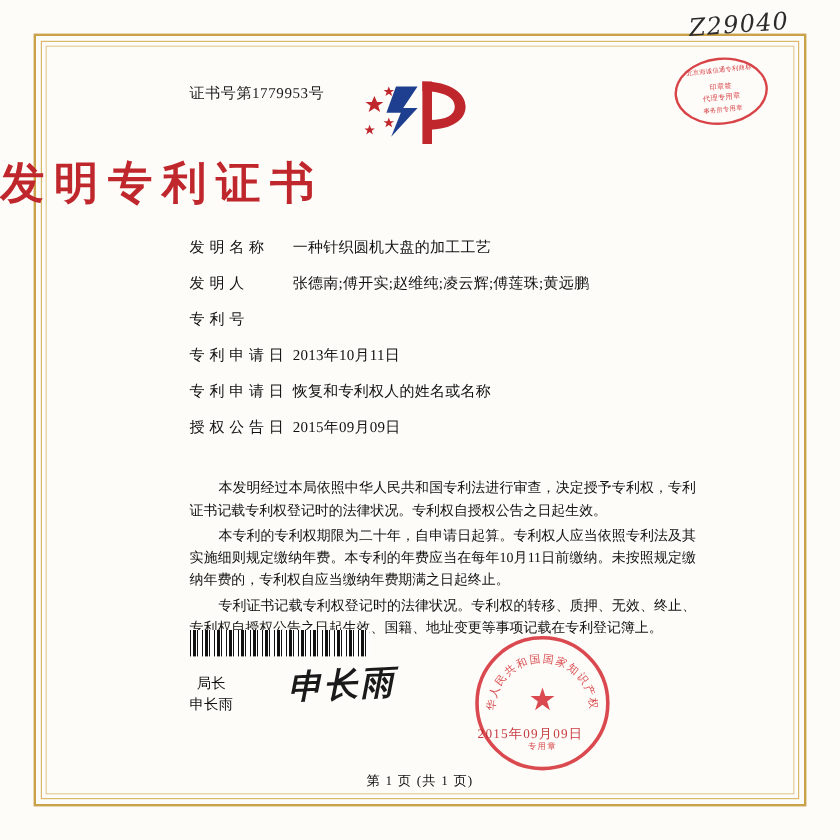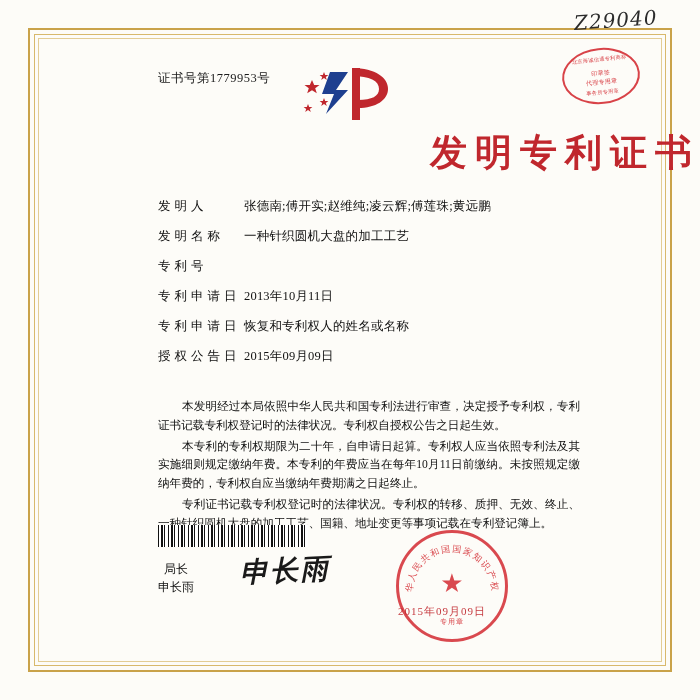--- a/index.html
+++ b/index.html
@@ -112,21 +112,21 @@
     margin: 0 auto;
     height: 62px;
   }
 
   
   .title {
     position: absolute;
     left: 0;
     right: 0;
     top: 128px;
-    text-align: right;
+    text-align: left;
     font-size: 37px;
     font-weight: bold;
     color: #c0272d;
     letter-spacing: 8px;
     font-family: "DejaVu Serif", serif;
   }
 
   
   .fields {
     position: absolute;
@@ -303,26 +303,26 @@
           <polygon points="18,42 19.2,45 22.4,45 19.8,46.9 20.8,50 18,48.1 15.2,50 16.2,46.9 13.6,45 16.8,45"></polygon>
         </g>
       </svg>
     </div>
   </div>
 
   <div class="title">发明专利证书</div>
 
   <div class="fields">
     <div class="field-row">
+      <div class="field-label">发明名称</div>
+      <div class="field-value">一种针织圆机大盘的加工工艺</div>
+    </div>
+    <div class="field-row">
       <div class="field-label">发明人</div>
       <div class="field-value">张德南;傅开实;赵维纯;凌云辉;傅莲珠;黄远鹏</div>
-    </div>
-    <div class="field-row">
-      <div class="field-label">发明名称</div>
-      <div class="field-value">一种针织圆机大盘的加工工艺</div>
     </div>
     <div class="field-row">
       <div class="field-label">专利号</div>
     </div>
     <div class="field-row">
       <div class="field-label">专利申请日</div>
       <div class="field-value">2013年10月11日</div>
     </div>
     <div class="field-row">
       <div class="field-label">专利申请日</div>
@@ -330,21 +330,21 @@
     </div>
     <div class="field-row">
       <div class="field-label">授权公告日</div>
       <div class="field-value">2015年09月09日</div>
     </div>
   </div>
 
   <div class="body-text">
     <p>本发明经过本局依照中华人民共和国专利法进行审查，决定授予专利权，专利证书记载专利权登记时的法律状况。专利权自授权公告之日起生效。</p>
     <p>本专利的专利权期限为二十年，自申请日起算。专利权人应当依照专利法及其实施细则规定缴纳年费。本专利的年费应当在每年10月11日前缴纳。未按照规定缴纳年费的，专利权自应当缴纳年费期满之日起终止。</p>
-    <p>专利证书记载专利权登记时的法律状况。专利权的转移、质押、无效、终止、一种针织圆机大盘的加工工艺、国籍、地址变更等事项记载在专利登记簿上。</p>
+    <p>专利证书记载专利权登记时的法律状况。专利权的转移、质押、无效、终止、专利权自授权公告之日起生效、国籍、地址变更等事项记载在专利登记簿上。</p>
   </div>
 
   <div class="barcode"></div>
 
   <div class="director">
     <div>局长</div>
     <div>申长雨</div>
   </div>
 
   <div class="signature">申长雨</div>
@@ -357,14 +357,15 @@
       <text font-size="9.5" fill="#d2232a" font-family="'DejaVu Serif', serif" letter-spacing="1.6">
         <textPath href="#arcpath" startOffset="50%" text-anchor="middle">中华人民共和国国家知识产权局</textPath>
       </text>
     </svg>
     <div class="star">★</div>
     <div class="seal-bottom-text">专用章</div>
   </div>
 
   <div class="seal-date">2015年09月09日</div>
 
+  <div class="page-footer">第 1 页 (共 1 页)</div>
 
 </div>
 
 </body></html>

